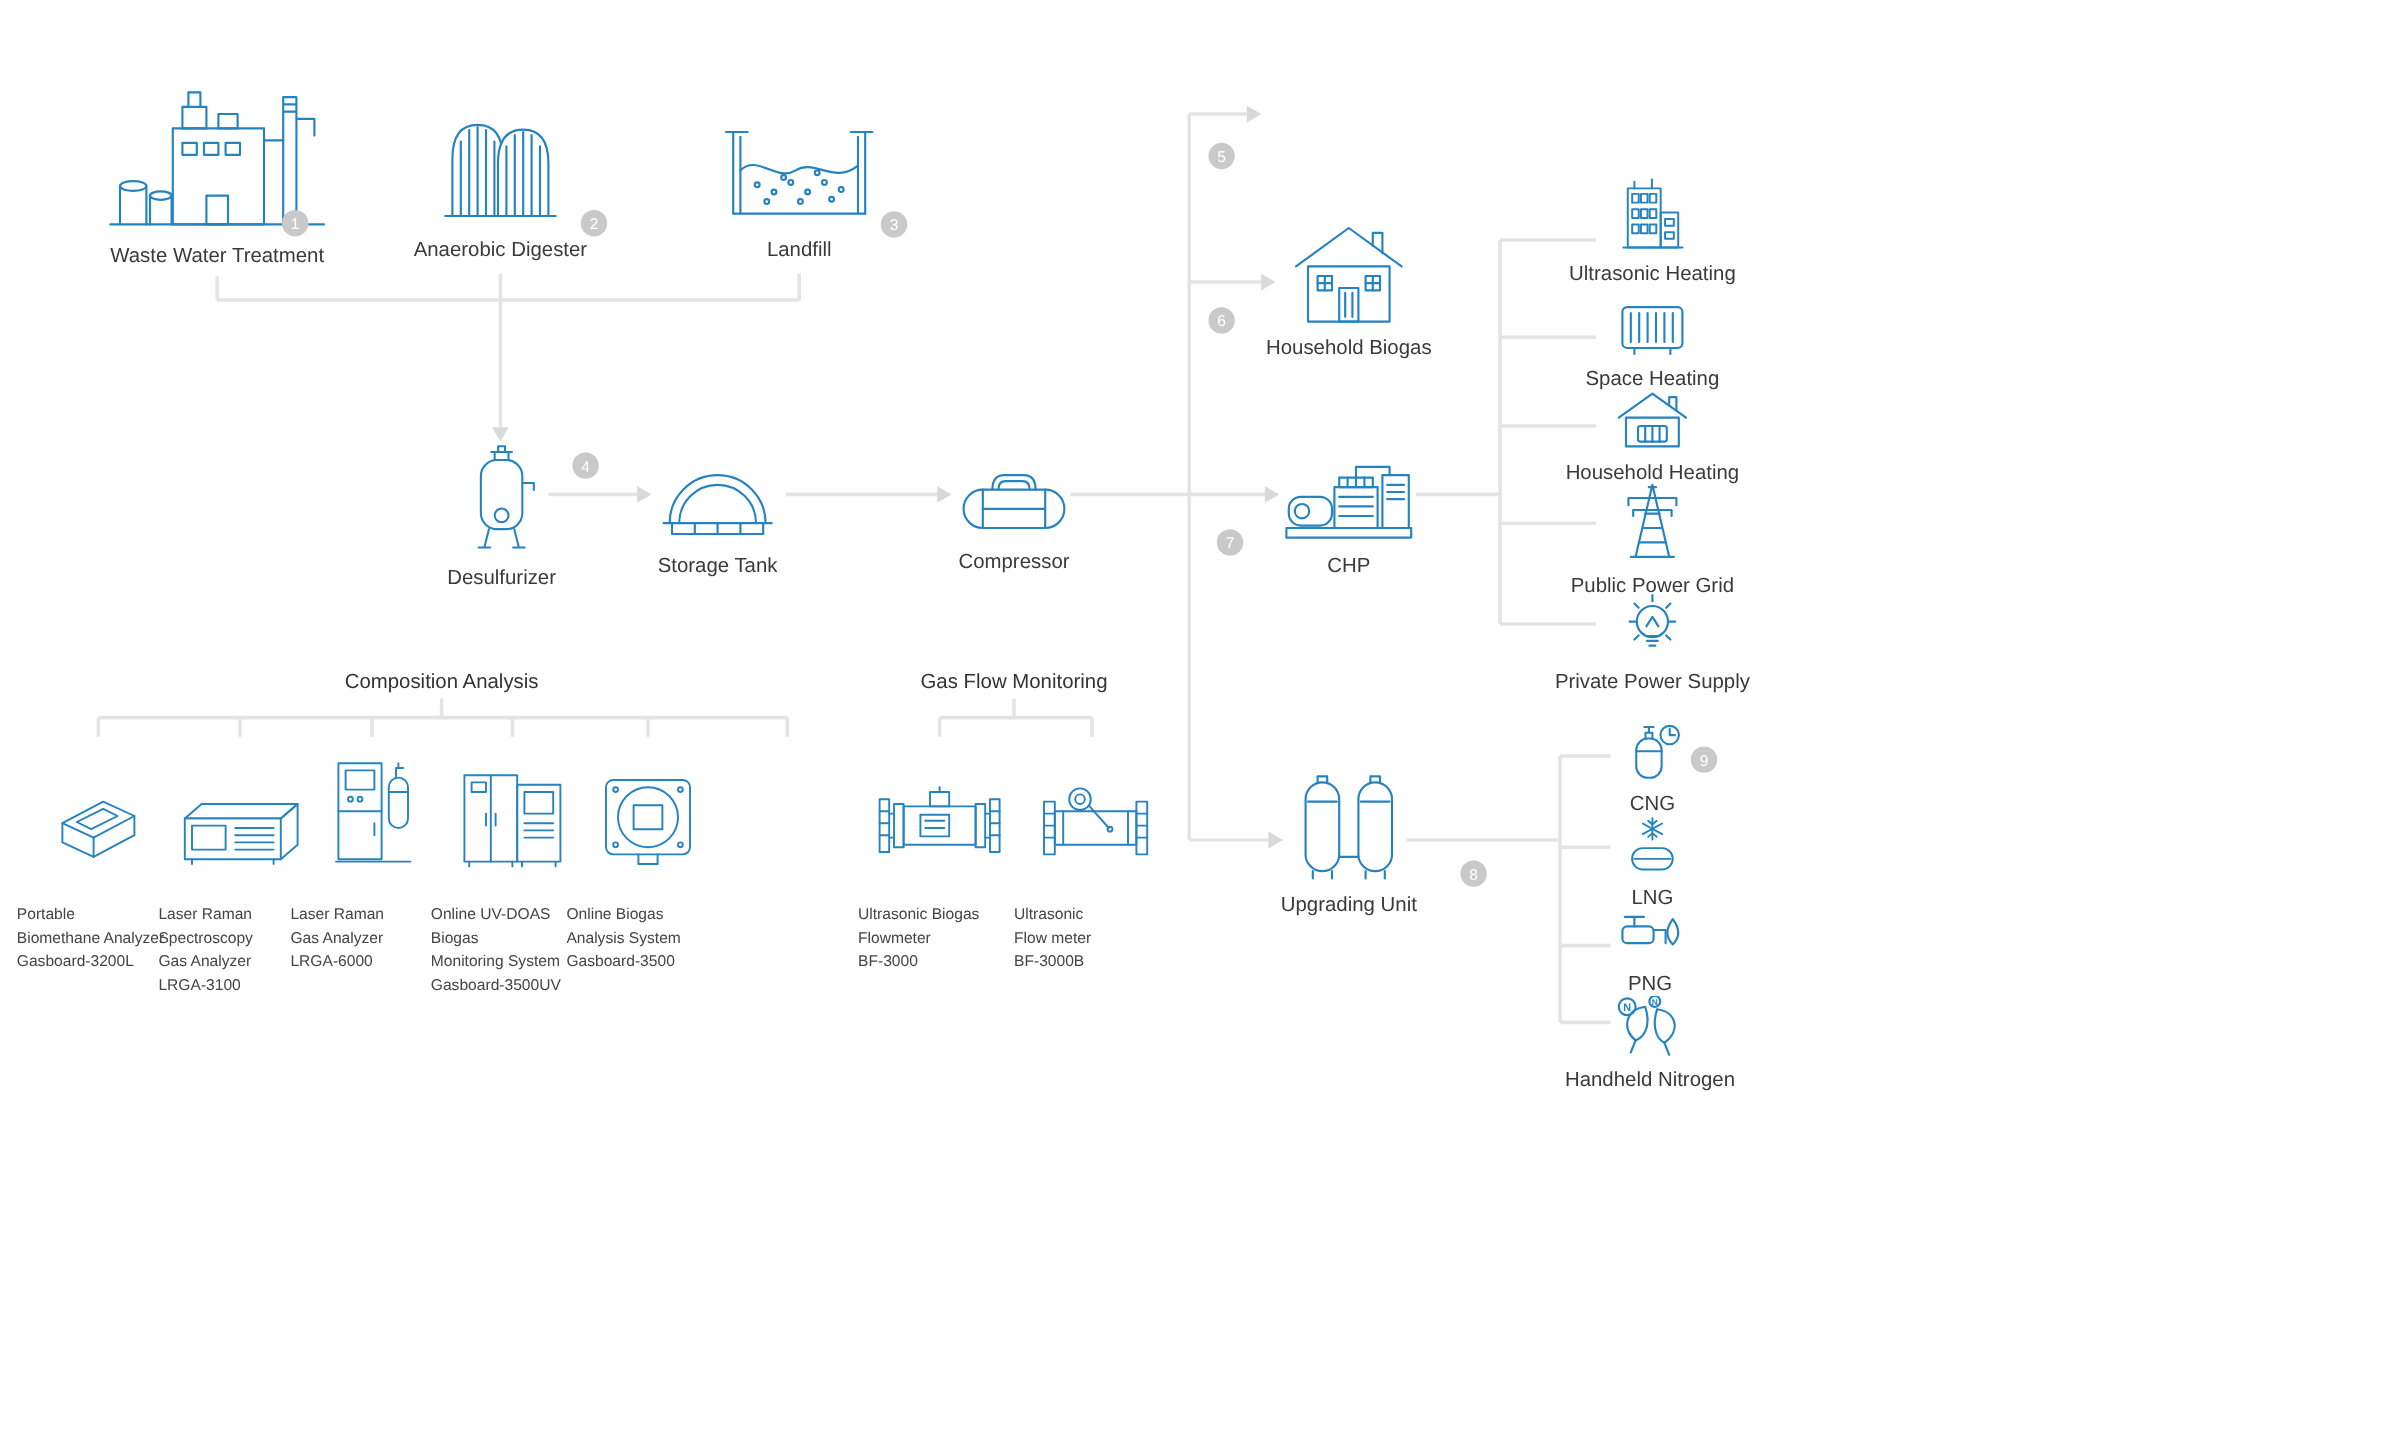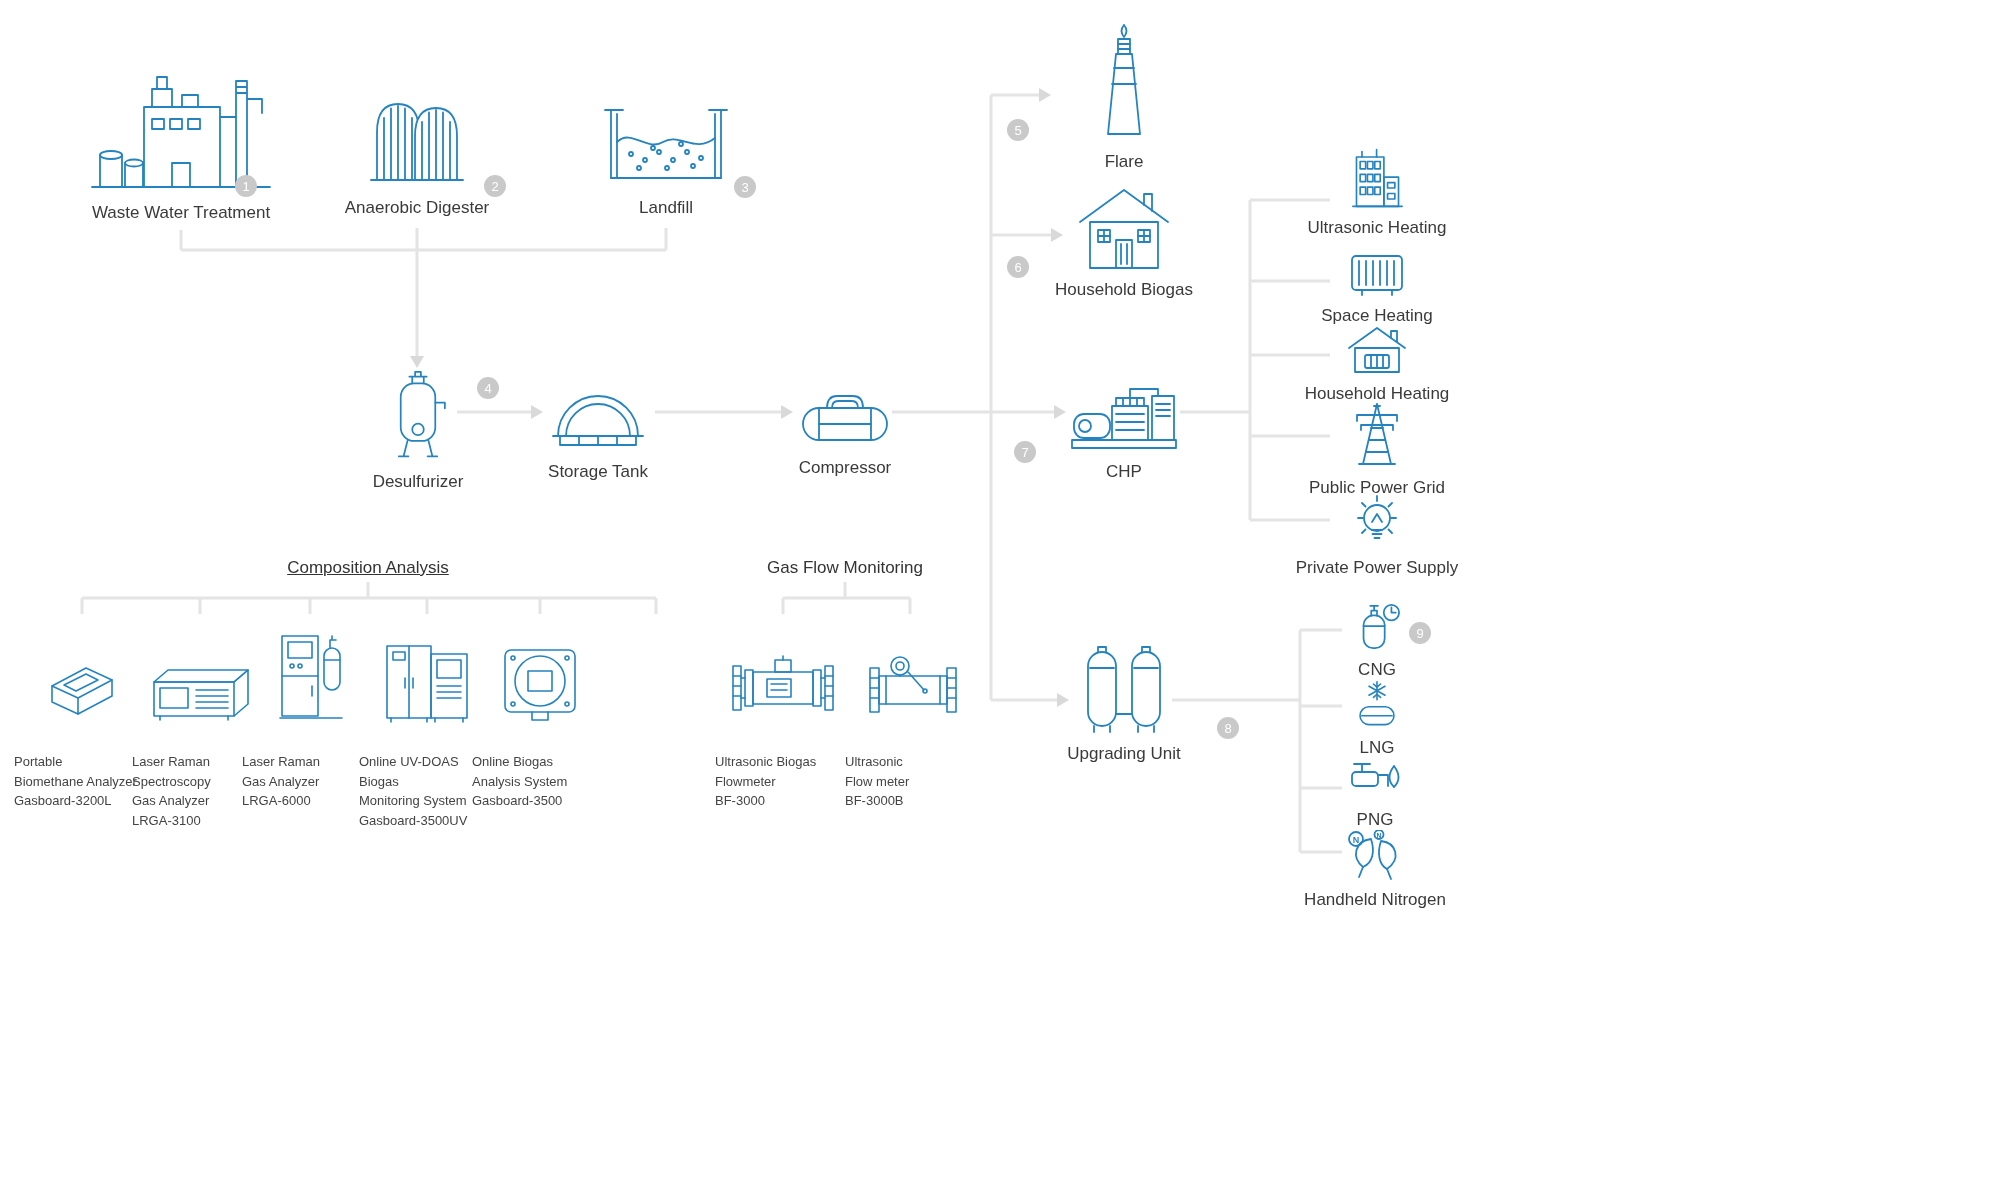--- a/index.html
+++ b/index.html
@@ -135,30 +135,20 @@
     <svg class="art" width="100" height="62" viewBox="0 0 100 62">
       <rect x="8" y="20" width="84" height="32" rx="16"></rect>
       <path d="M24,20 V52 M76,20 V52"></path>
       <path d="M32,20 Q32,8 42,8 H58 Q68,8 68,20"></path>
       <path d="M37,20 Q37,13 43,13 H57 Q63,13 63,20"></path>
       <path d="M24,36 H76"></path>
     </svg>
     <div class="label">Compressor</div>
   </div>
 
-  <div class="node" style="left:1044px; top:22px; width:160px;">
-    <svg class="art" width="60" height="122" viewBox="0 0 60 122">
-      <path d="M30,3 Q35,9 30,15 Q25,9 30,3"></path>
-      <rect x="24" y="17" width="12" height="15"></rect>
-      <path d="M24,22 H36 M24,27 H36"></path>
-      <path d="M22,32 L14,112 M38,32 L46,112 M22,32 H38 M14,112 H46"></path>
-      <path d="M20,46 H40 M18,62 H42"></path>
-    </svg>
-    <div class="label">Flare</div>
-  </div>
 
   <div class="node" style="left:1014px; top:184px; width:220px;">
     <svg class="art" width="100" height="88" viewBox="0 0 100 88">
       <path d="M6,38 L50,6 L94,38"></path>
       <path d="M70,21 V10 H78 V27"></path>
       <rect x="16" y="38" width="68" height="46"></rect>
       <rect x="42" y="56" width="16" height="28"></rect>
       <path d="M47,60 V80 M53,60 V80"></path>
       <rect x="24" y="46" width="12" height="12"></rect>
         <path d="M30,46 V58 M24,52 H36"></path>
@@ -306,21 +296,21 @@
   <div class="badge" style="left:235px; top:175px;">1</div>
   <div class="badge" style="left:484px; top:175px;">2</div>
   <div class="badge" style="left:734px; top:176px;">3</div>
   <div class="badge" style="left:477px; top:377px;">4</div>
   <div class="badge" style="left:1007px; top:119px;">5</div>
   <div class="badge" style="left:1007px; top:256px;">6</div>
   <div class="badge" style="left:1014px; top:441px;">7</div>
   <div class="badge" style="left:1217px; top:717px;">8</div>
   <div class="badge" style="left:1409px; top:622px;">9</div>
 
-  <div class="group-title" style="left:218px; top:558px;text-decoration:underline;">Composition Analysis</div>
+  <div class="group-title" style="left:218px; top:558px;">Composition Analysis</div>
   <div class="group-title" style="left:695px; top:558px;">Gas Flow Monitoring</div>
 
   <div class="device" style="left:7px; top:612px;">
     <div class="icon-box">
       <svg class="dev" width="84" height="72" viewBox="0 0 84 72">
         <path d="M12,34 L46,16 L72,28 L38,46 Z"></path>
         <path d="M12,34 V50 L38,62 V46"></path>
         <path d="M72,28 V44 L38,62"></path>
         <path d="M24,33 L46,22 L58,28 L36,39 Z"></path>
       </svg>

